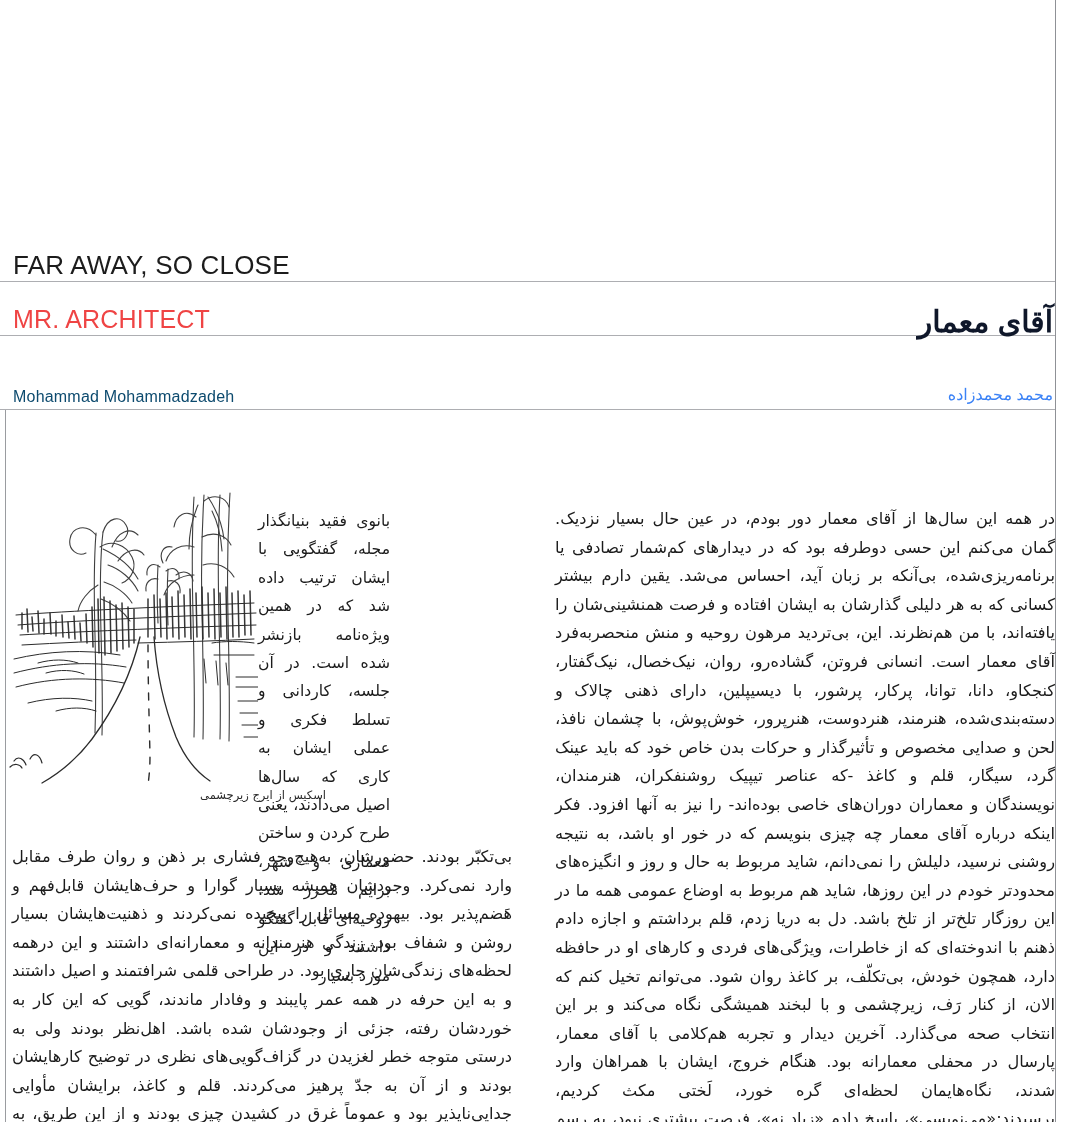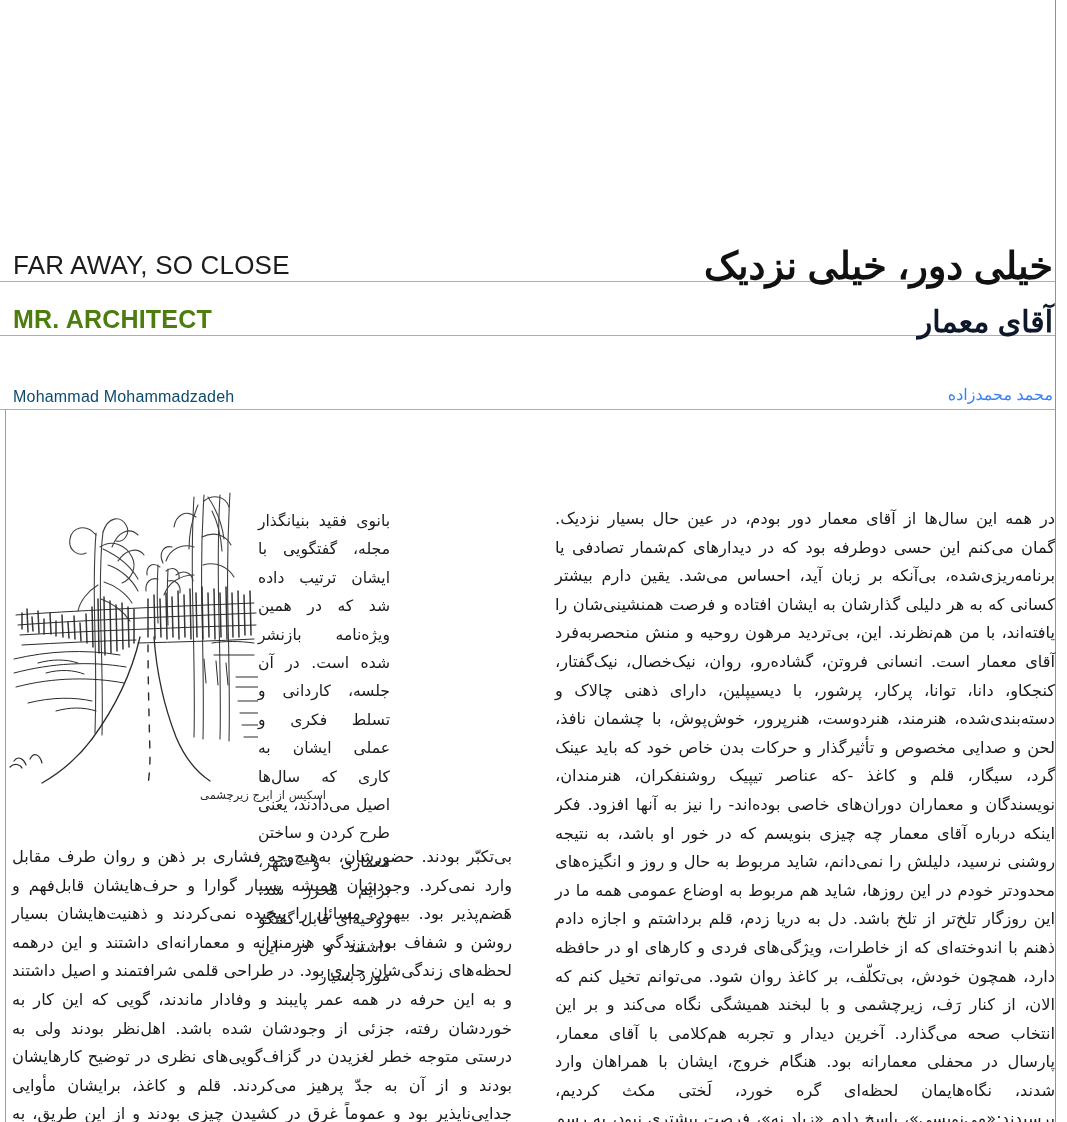--- a/index.html
+++ b/index.html
@@ -68,21 +68,21 @@
     right: 2px;
     bottom: 0px;
     line-height: 1;
     white-space: nowrap;
     direction: rtl;
     font-weight: bold;
   }
 
   .title-en  { font-size: 26px; font-weight: 400; color: #1c1c1c; }
   .title-fa  { font-size: 38px; color: #111111; bottom: -4px; }
-  .sub-en    { font-size: 25px; font-weight: 700; color: #4d7c0f; }
+  .sub-en    { font-size: 25px; font-weight: 400; color: #ef4444; }
   .sub-fa    { font-size: 30px; color: #0f172a; bottom: -2px; }
   .auth-en   { font-size: 16px; font-weight: 400; color: #0c4a6e; bottom: 4px; }
   .auth-fa   { font-size: 16px; color: #3b82f6; font-weight: normal; bottom: 6px; }
 
   
   .body-region {
     position: absolute;
     left: 0;
     top: 425px;
     width: 1067px;
@@ -156,21 +156,20 @@
 </head>
 <body>
 
 <div class="page-vrule-right"></div>
 <div class="page-vrule-left"></div>
 
 <div class="masthead">
 
   <div class="mast-row r1">
     <div class="mast-en title-en">FAR AWAY, SO CLOSE</div>
-    <div class="mast-fa title-fa">خیلی دور، خیلی نزدیک</div>
   </div>
 
   <div class="mast-row r2">
     <div class="mast-en sub-en">MR. ARCHITECT</div>
     <div class="mast-fa sub-fa">آقای معمار</div>
   </div>
 
   <div class="mast-row r3">
     <div class="mast-en auth-en">Mohammad Mohammadzadeh</div>
     <div class="mast-fa auth-fa">محمد محمدزاده</div>

